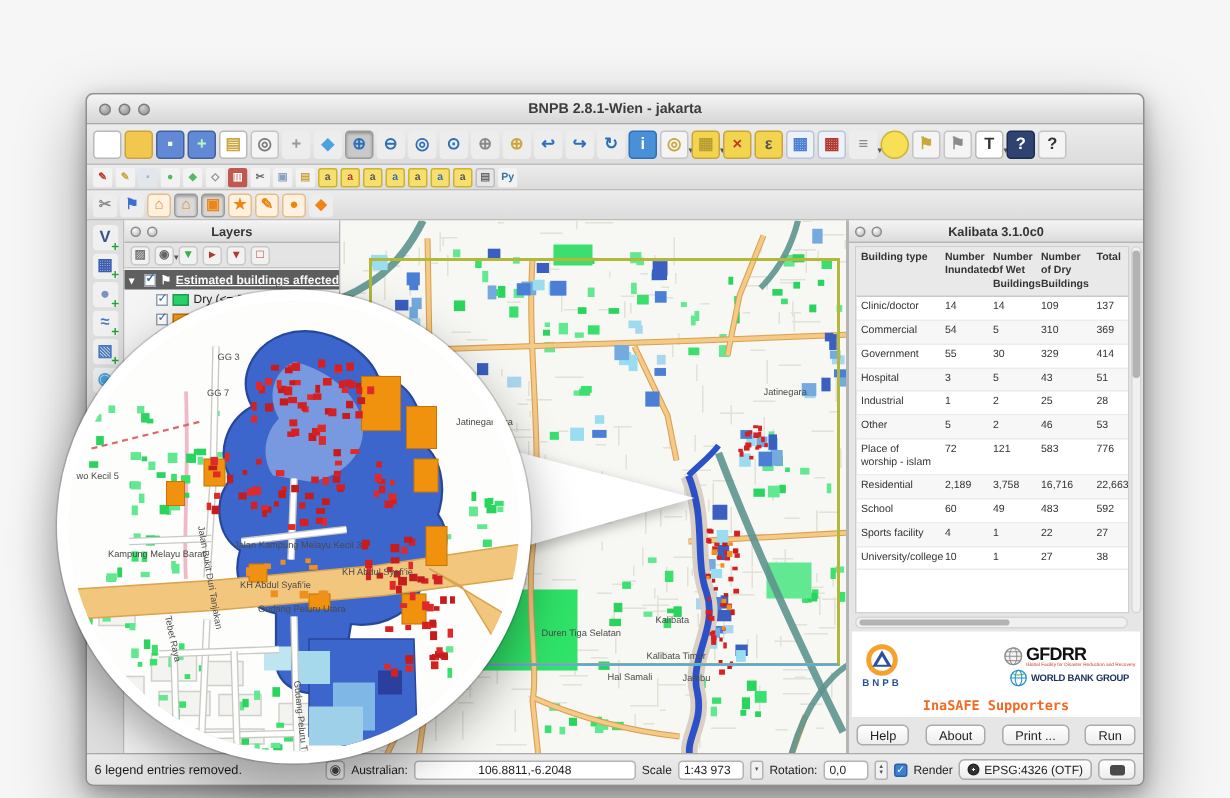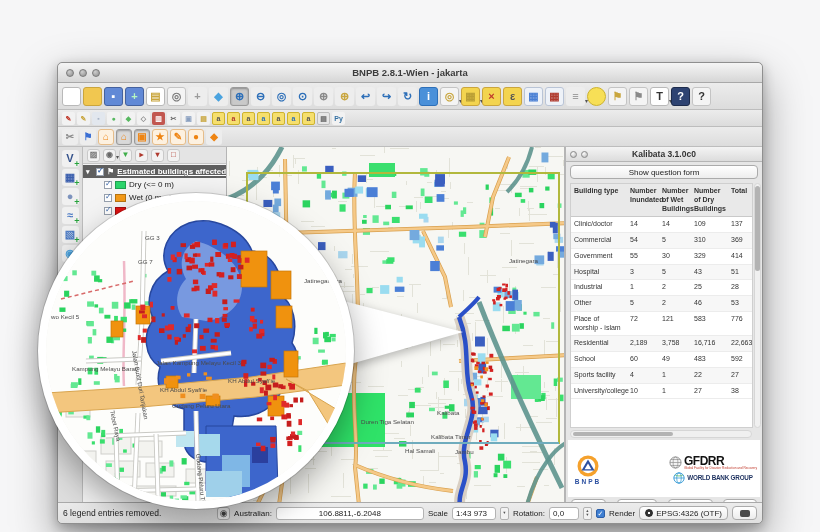--- a/index.html
+++ b/index.html
@@ -372,20 +372,25 @@
             <span class="gl" style="color: rgb(74, 121, 196);">▧</span>
             <span class="plus">+</span>
           </span>
           <span class="tbi" style="background: rgb(240, 240, 240);">
             <span class="gl" style="color: rgb(74, 163, 223);">◉</span>
             <span class="plus">+</span>
           </span>
         </div>
 
       <div class="layers-panel">
+        <div class="ptitle">
+          <span class="pbtn"></span>
+          <span class="pbtn"></span>
+          <span class="ptitle-text">Layers</span>
+        </div>
         <div class="lp-toolbar">
             <span class="tbi" style="background: rgb(242, 242, 242); border-color: rgb(201, 201, 201);">
               <span class="gl" style="color: rgb(119, 119, 119);">▨</span>
             </span>
             <span class="tbi" style="background: rgb(242, 242, 242); border-color: rgb(201, 201, 201);">
               <span class="gl" style="color: rgb(102, 102, 102);">◉</span>
               <span class="ddm">▾</span>
             </span>
             <span class="tbi" style="background: rgb(242, 242, 242); border-color: rgb(201, 201, 201);">
               <span class="gl" style="color: rgb(63, 174, 74);">▼</span>
@@ -1056,23 +1061,20 @@
 
       <div class="splitter"></div>
 
       <div class="inasafe-panel">
         <div class="ptitle">
           <span class="pbtn"></span>
           <span class="pbtn"></span>
           <span class="ptitle-text">Kalibata 3.1.0c0</span>
         </div>
 
-        <div class="qbtn-wrap">
-          <button class="mac-btn qbtn">Show question form</button>
-        </div>
 
         <div class="table-zone">
           <div class="itable">
               <div class="trow head">
                 <div class="tcell">Building type</div>
                 <div class="tcell">Number Inundated</div>
                 <div class="tcell">Number of Wet Buildings</div>
                 <div class="tcell">Number of Dry Buildings</div>
                 <div class="tcell">Total</div>
               </div>
@@ -1189,20 +1191,21 @@
                 <svg width="12" height="12" viewBox="0 0 14 14">
                   <circle cx="7" cy="7" r="6" fill="#ffffff" stroke="#1f8fd0" stroke-width="1"></circle>
                   <ellipse cx="7" cy="7" rx="2.6" ry="6" fill="none" stroke="#1f8fd0" stroke-width="0.8"></ellipse>
                   <path d="M1,7 H13" stroke="#1f8fd0" stroke-width="0.8"></path>
                   <path d="M2.5,3.5 C4,5 10,5 11.5,3.5" stroke="#3fae4a" stroke-width="0.8" fill="none"></path>
                 </svg>
                 <span class="wb-text">WORLD BANK GROUP</span>
               </div>
             </div>
           </div>
+          <div class="supporters">InaSAFE Supporters</div>
         </div>
 
         <div class="panel-buttons">
           <button class="mac-btn">Help</button>
           <button class="mac-btn">About</button>
           <button class="mac-btn">Print ...</button>
           <button class="mac-btn">Run</button>
         </div>
       </div>
     </div>

